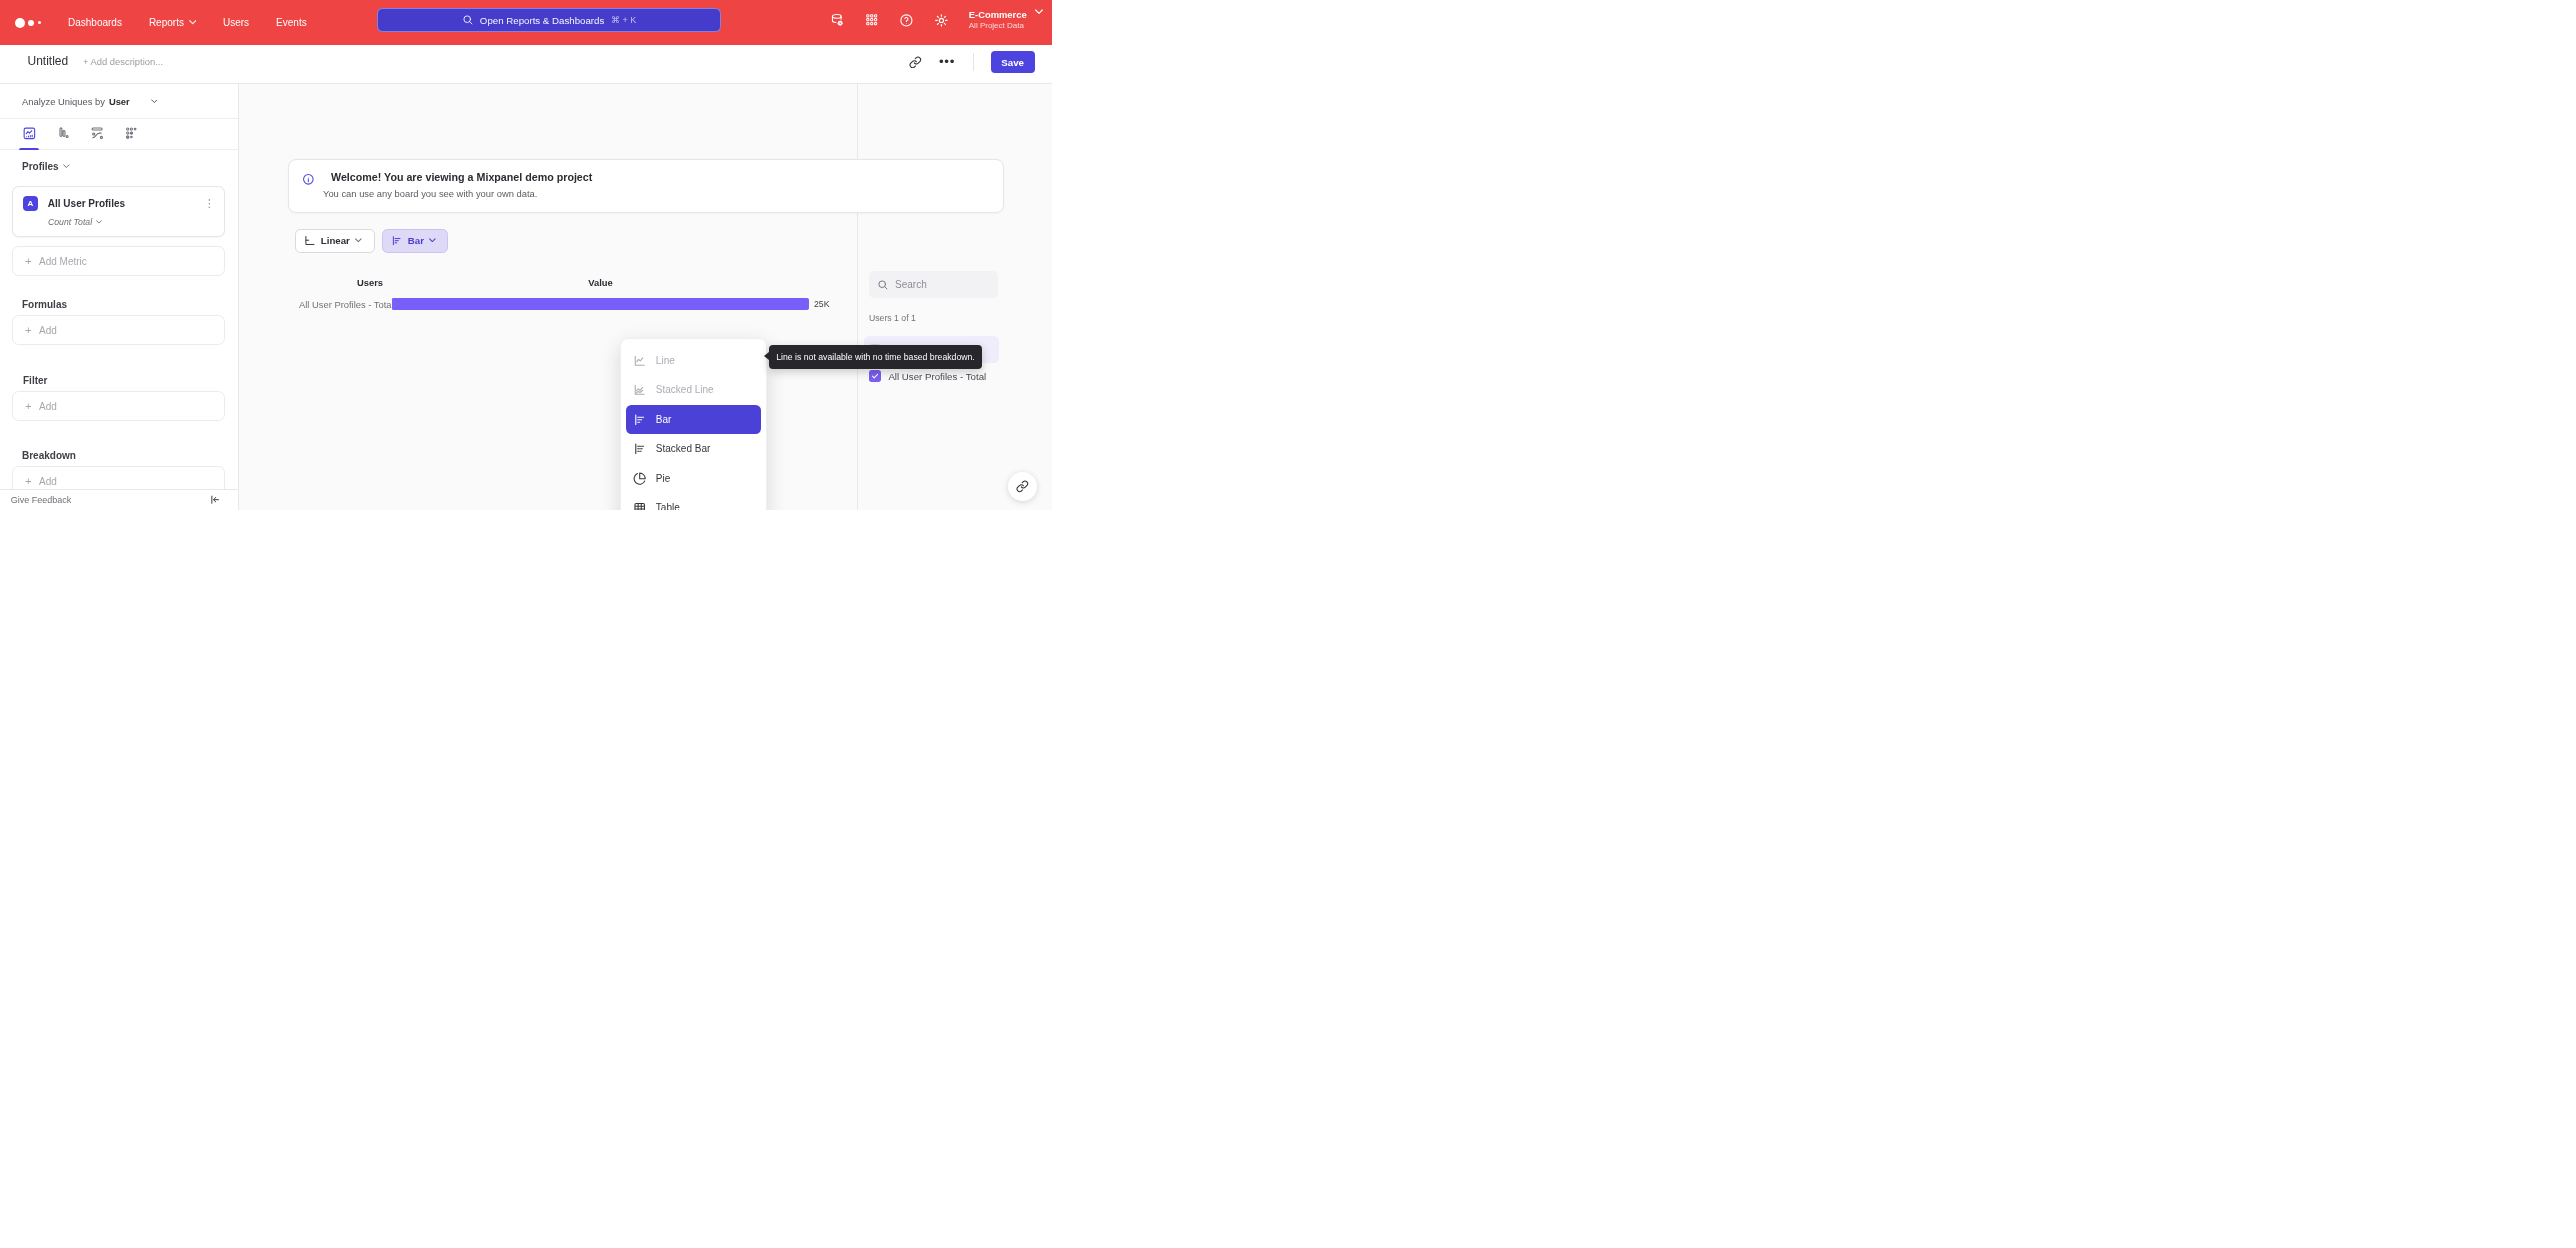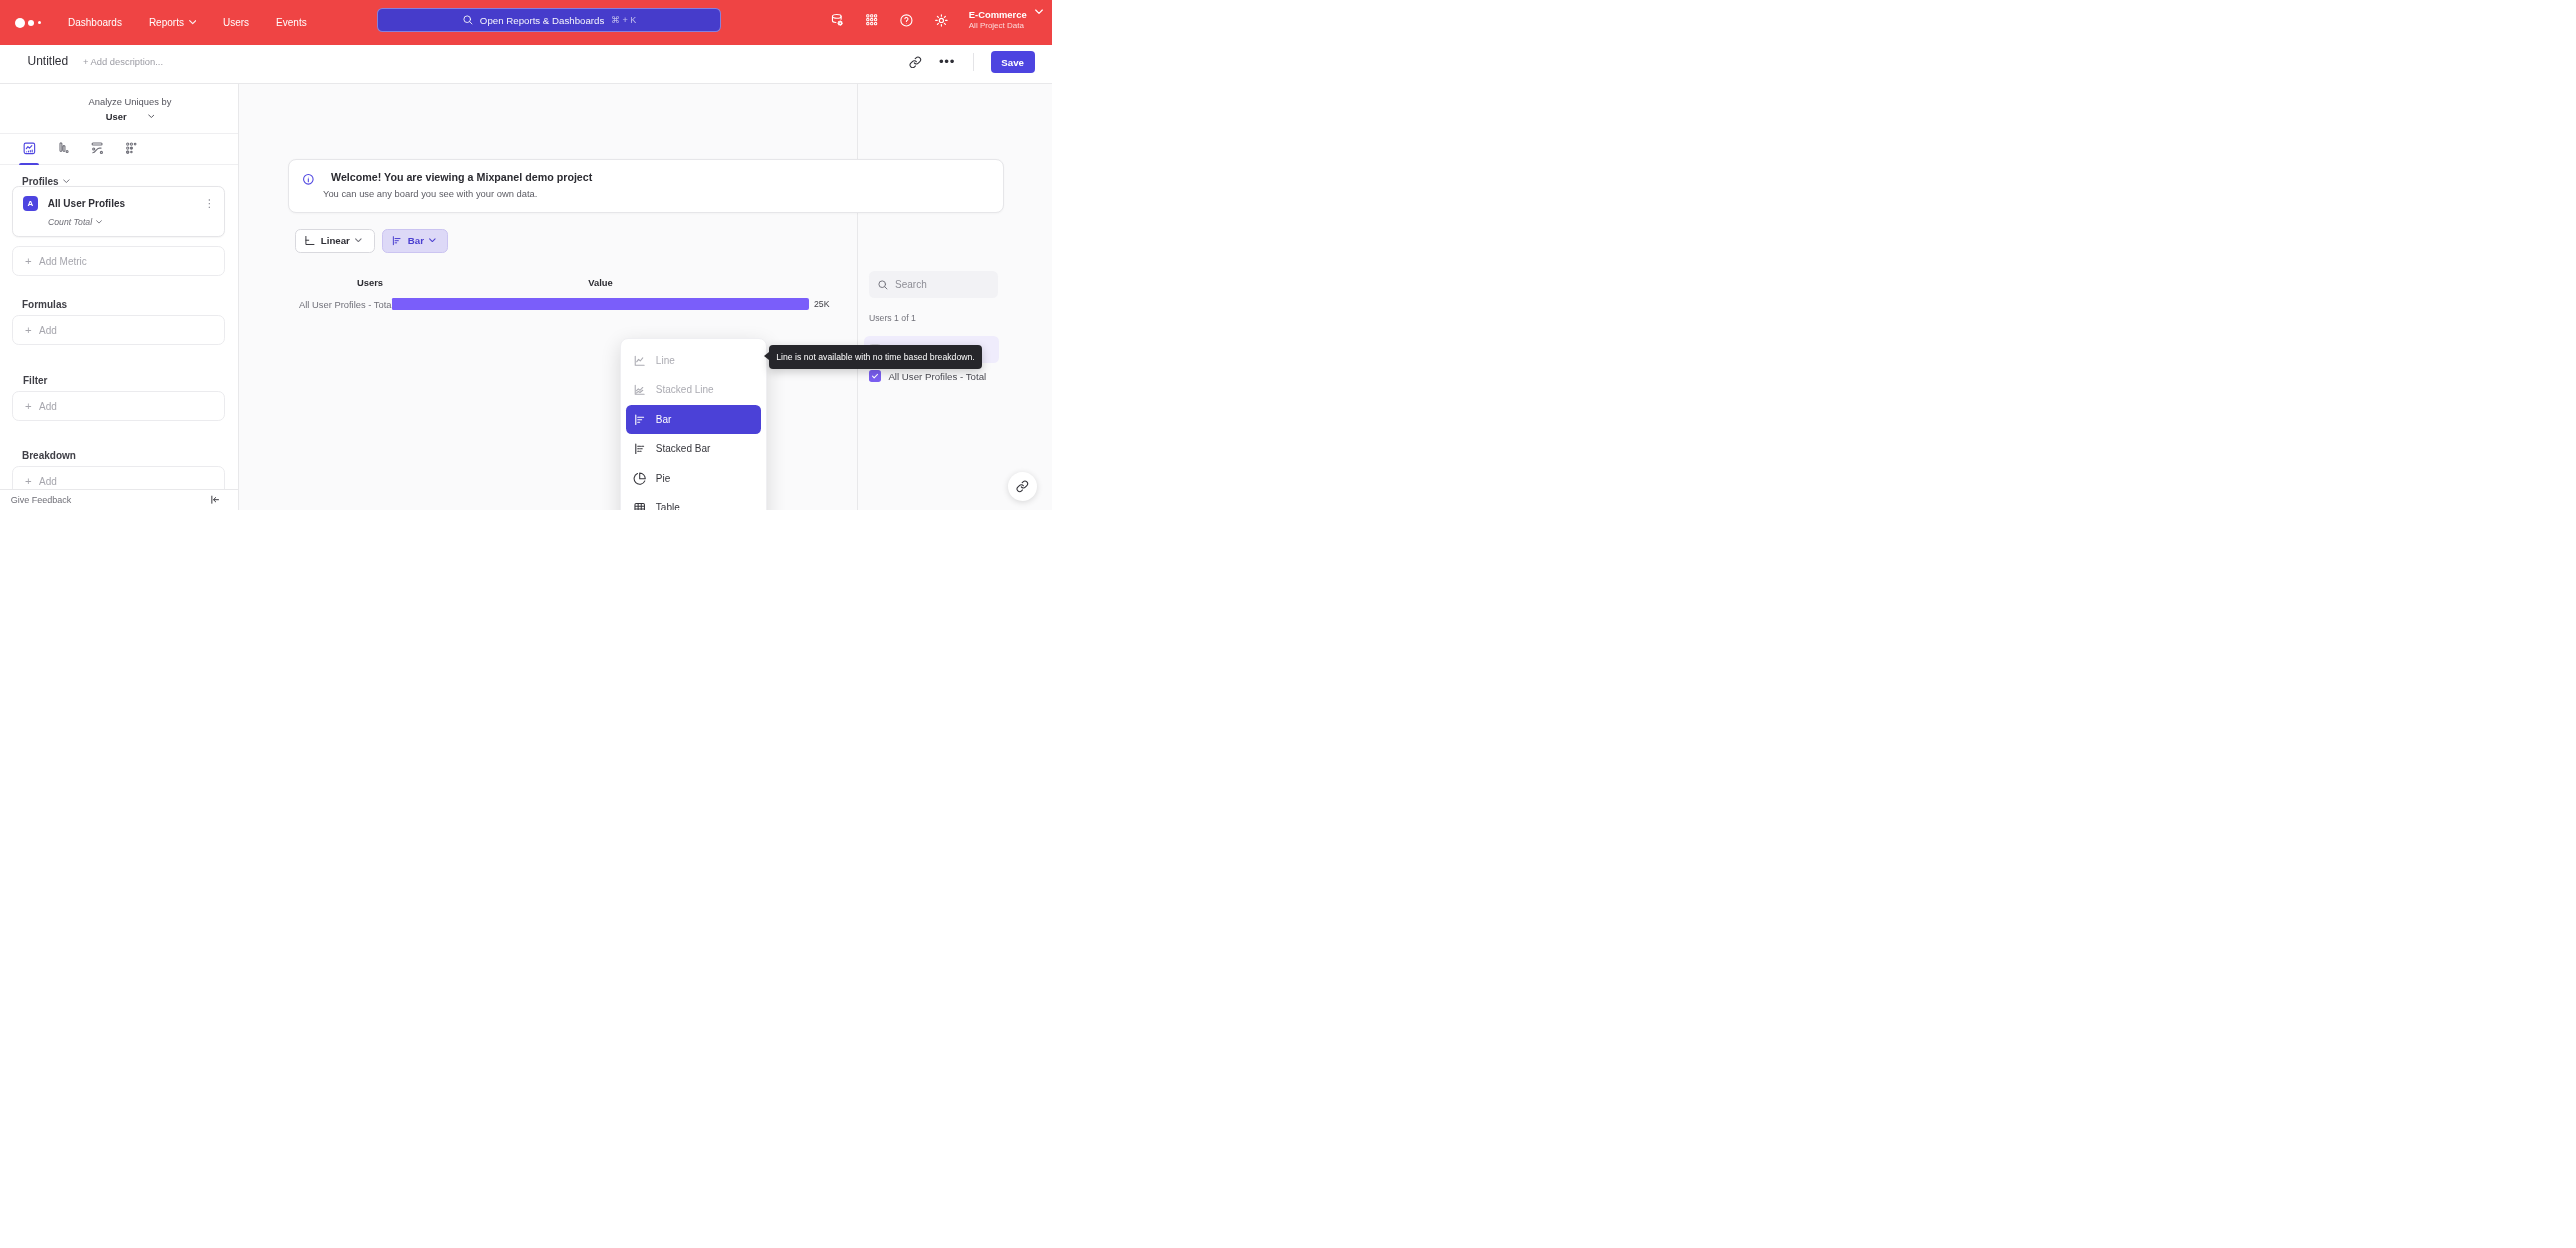--- a/index.html
+++ b/index.html
@@ -36,21 +36,21 @@
   .head-actions { position:absolute; right:17.4px; top:0; height:44px; display:flex; align-items:center; gap:17.4px; }
   .icon-btn { color:#2F2F36; display:flex; align-items:center; cursor:pointer; }
   .ellipsis { font-size:13.4px; color:#2F2F36; letter-spacing:0.7px; line-height:6.7px; cursor:pointer; }
   .vdiv { width:0.7px; height:17.4px; background:#E4E4E7; }
   .save-btn { background:#4D44E0; color:#fff; font-size:9.7px; font-weight:600; border:none;
     border-radius:4px; padding:5.4px 10.7px; cursor:pointer; }
 
   
   .sidebar { position:absolute; left:0; top:84px; width:239px; bottom:0; background:#fff;
     border-right:0.7px solid #E8E8EA; z-index:10; }
-  .analyze { padding:12px 0 0 22px; font-size:9.4px; color:#55555E; display:flex; align-items:center; gap:4px;flex-direction:column; }
+  .analyze { padding:12px 0 0 22px; font-size:9.4px; color:#55555E; display:flex; align-items:center; gap:4px; }
   .analyze b { color:#2D2D33; font-weight:600; cursor:pointer; display:flex; align-items:center; gap:21px; }
   .hdiv { height:0.7px; background:#EFEFF1; margin-top:10.7px; }
   .tabs { display:flex; padding-left:12px; height:32px; align-items:center; border-bottom:0.7px solid #EFEFF1; }
   .tab { width:34px; height:32px; display:flex; align-items:center; justify-content:center; position:relative; cursor:pointer; color:#71717A; }
   .tab.active { color:#4D44E0; }
   .tab.active:after { content:""; position:absolute; left:7.4px; right:7.4px; bottom:0; height:2px; background:#4D44E0; border-radius:2px 2px 0 0; }
   .sec-head { margin:10.7px 0 0 22px; font-size:10px; font-weight:700; color:#3F3F46; display:flex; align-items:center; gap:4.7px; }
   .sec-head svg { color:#71717A; }
   .metric-card { position:absolute; left:12px; width:213px; background:#fff; border:0.7px solid #E5E5E8;
     border-radius:6.7px; box-shadow:0 0.7px 1.3px rgba(0,0,0,.04); }

